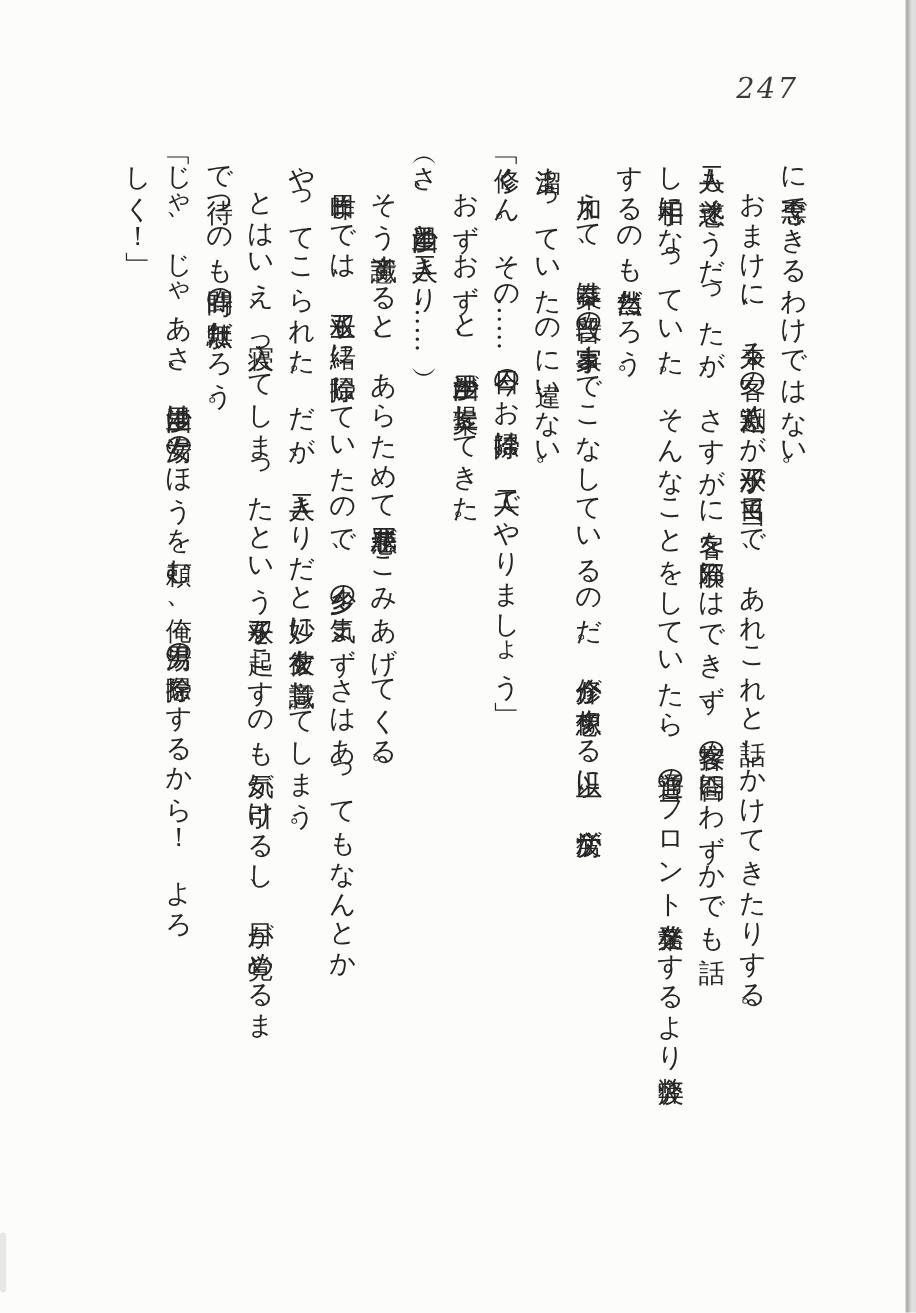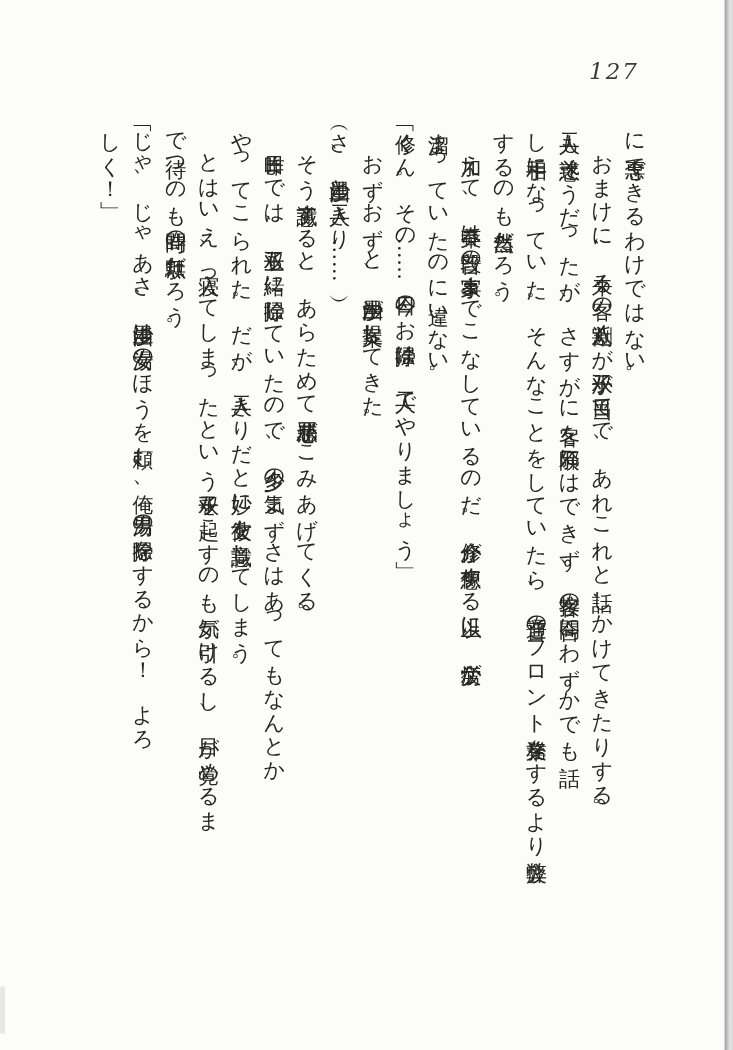--- a/index.html
+++ b/index.html
@@ -62,21 +62,21 @@
     top: 986px;
     width: 5px;
     height: 48px;
     background: rgba(140,140,140,0.18);
     border-radius: 3px;
   }
 </style>
 </head>
 <body>
 
-<div class="page-number">127</div>
+<div class="page-number">247</div>
 
 <div class="text-block">
   <div class="text-line">に専念できるわけではない。</div>
   <div class="text-line">　おまけに、来る客の八割近くが双子が目当てで、あれこれと話しかけてきたりする。</div>
   <div class="text-line">二人も迷惑そうだったが、さすがに客を邪険にはできず、接客の合間にわずかでも話</div>
   <div class="text-line">し相手になっていた。そんなことをしていたら、普通のフロント業務をするより疲弊</div>
   <div class="text-line">するのも当然だろう。</div>
   <div class="text-line">　加えて、春菜は普段の家事までこなしているのだ。修介が想像する以上に、疲労が</div>
   <div class="text-line">溜まっていたのに違いない。</div>
   <div class="text-line">「修くん。その……今日のお掃除は、二人でやりましょう」</div>

